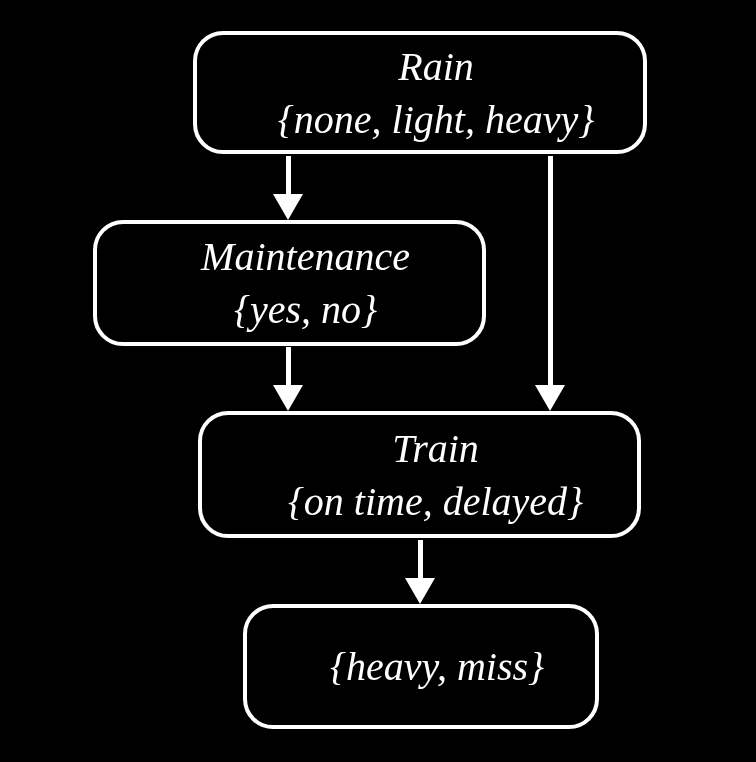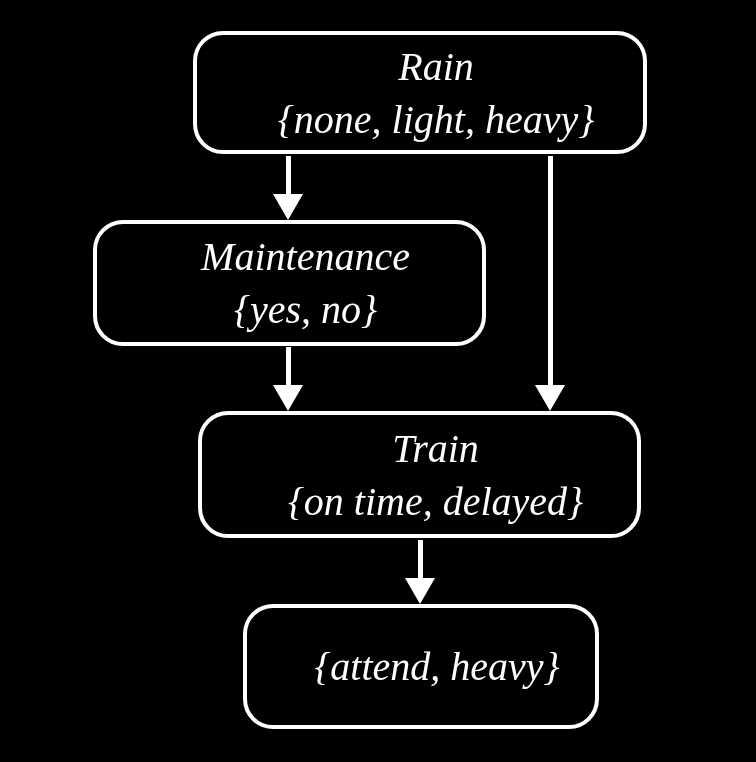--- a/index.html
+++ b/index.html
@@ -78,21 +78,21 @@
     <span class="node-title">Train</span>
     <span class="node-values">{on time, delayed}</span>
   </div>
 
   <div class="node node-maintenance">
     <span class="node-title">Maintenance</span>
     <span class="node-values">{yes, no}</span>
   </div>
 
   <div class="node node-appointment">
-    <span class="node-values">{attend, heavy}</span>
+    <span class="node-values">{heavy, miss}</span>
   </div>
 
   <div class="arrow arrow-rain-maintenance">
     <div class="shaft"></div>
     <div class="head"></div>
   </div>
 
   <div class="arrow arrow-rain-train">
     <div class="shaft"></div>
     <div class="head"></div>

